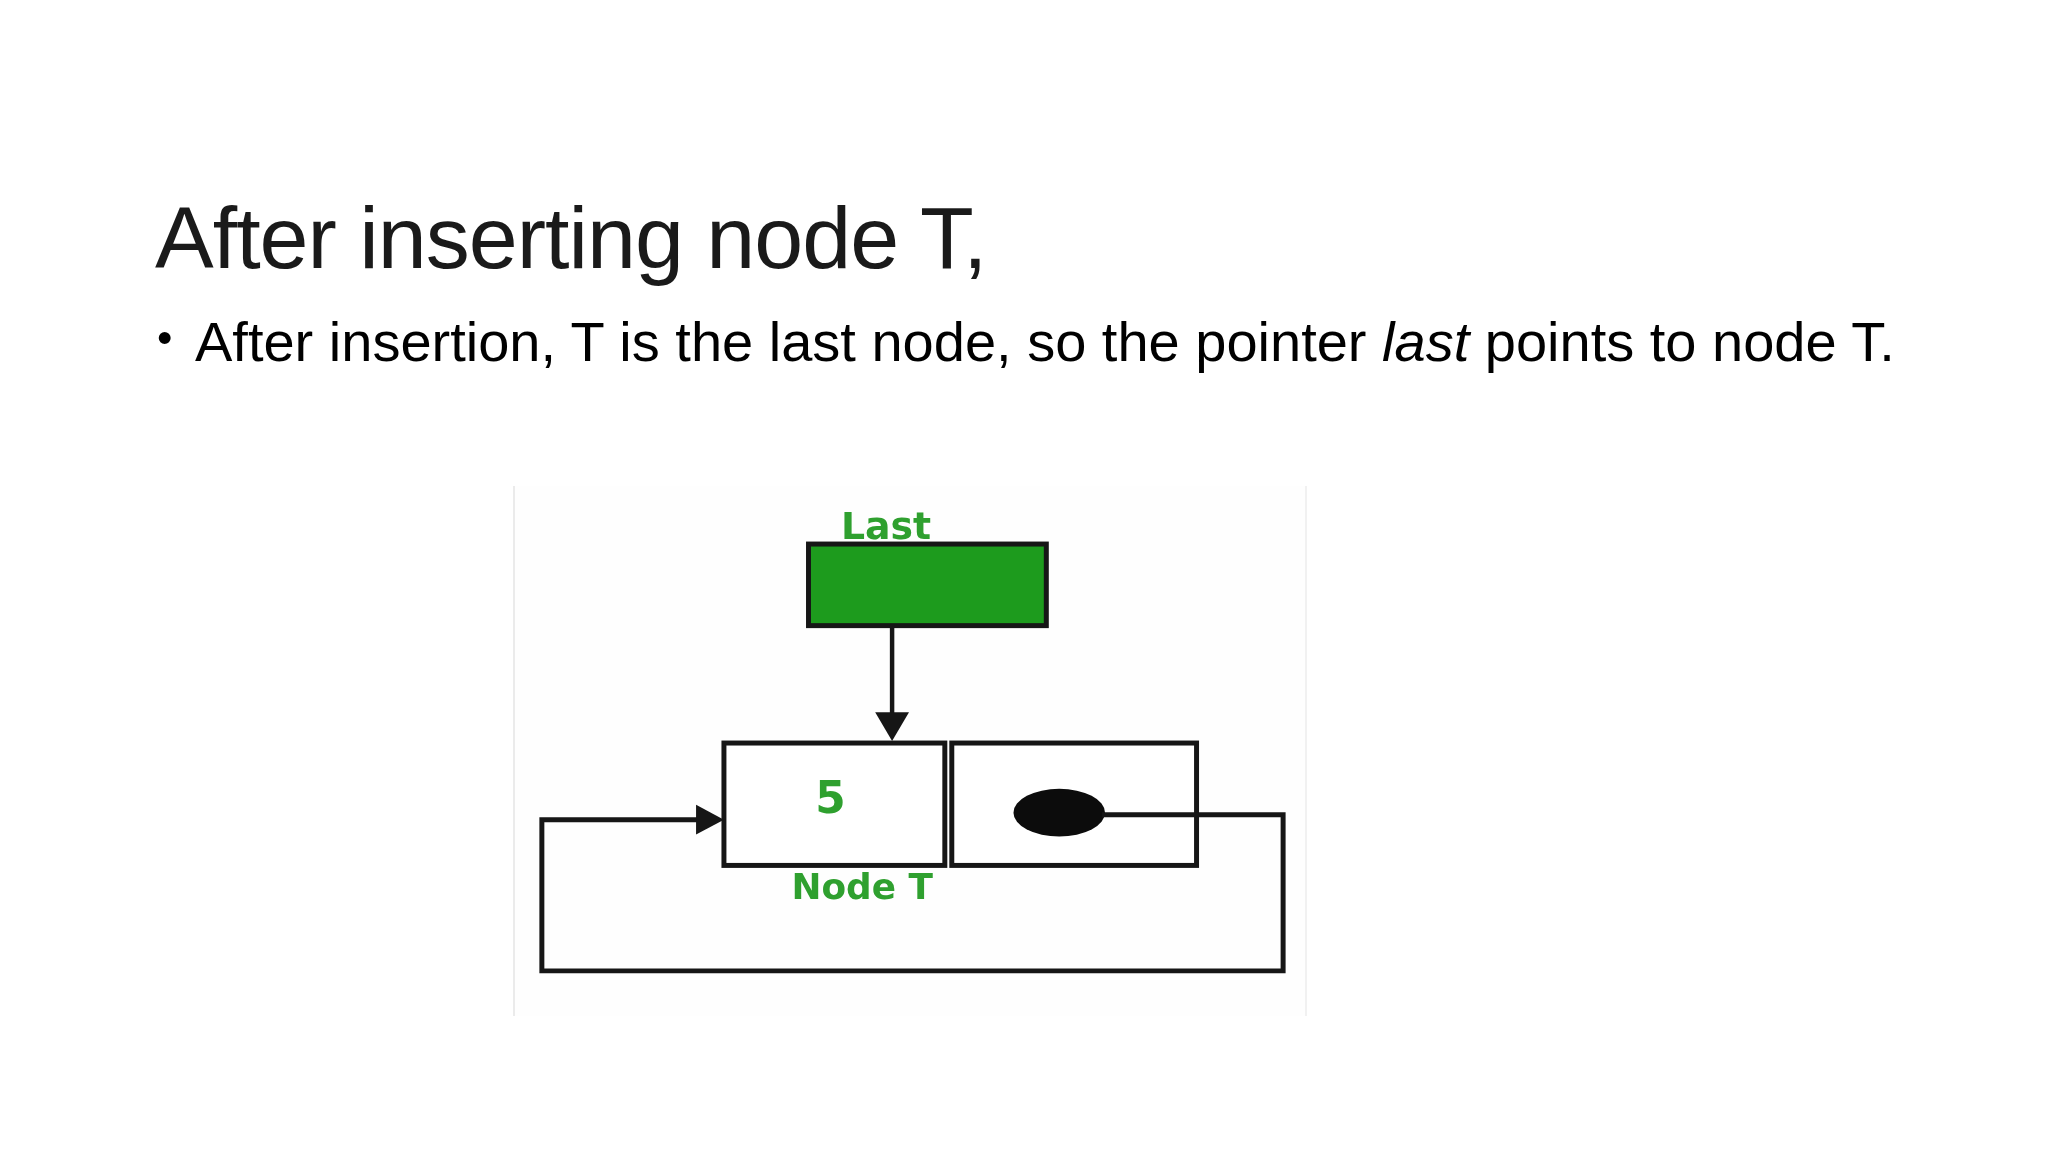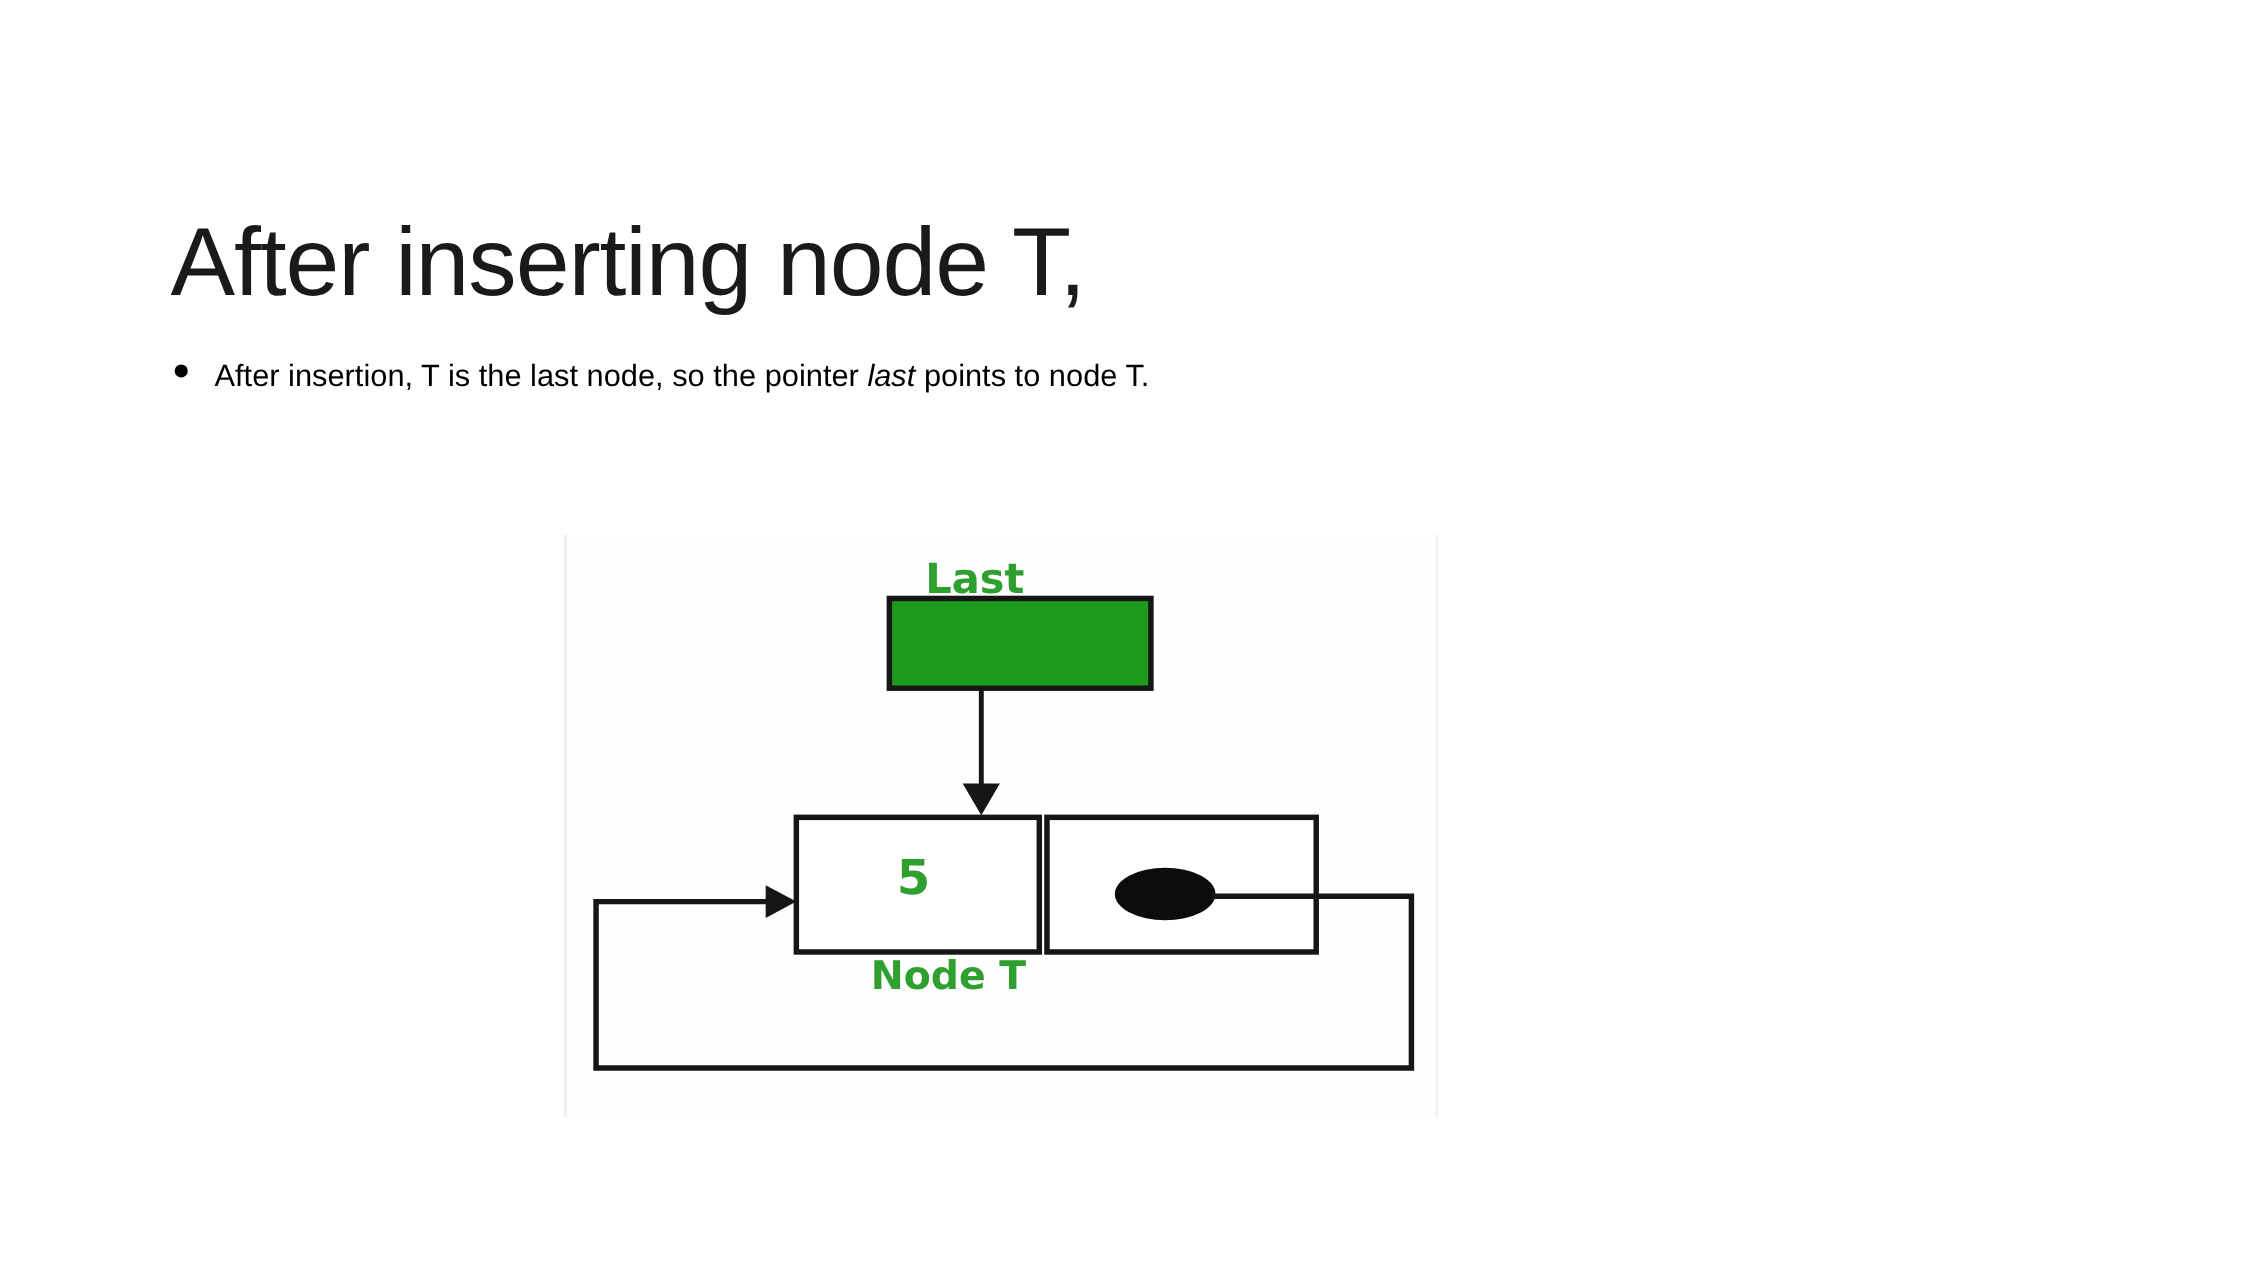--- a/index.html
+++ b/index.html
@@ -37,21 +37,21 @@
     position: absolute;
     left: 0;
     top: -4px;
     font-size: 44px;
     line-height: 62px;
     color: #000000;
   }
   .bullet-text {
     margin: 0;
     padding-left: 38px;
-    font-size: 28px;
+    font-size: 56px;
     line-height: 62px;
     color: #000000;
   }
   .bullet-text em {
     font-style: italic;
   }
   .diagram-figure {
     position: absolute;
     left: 513px;
     top: 486px;

